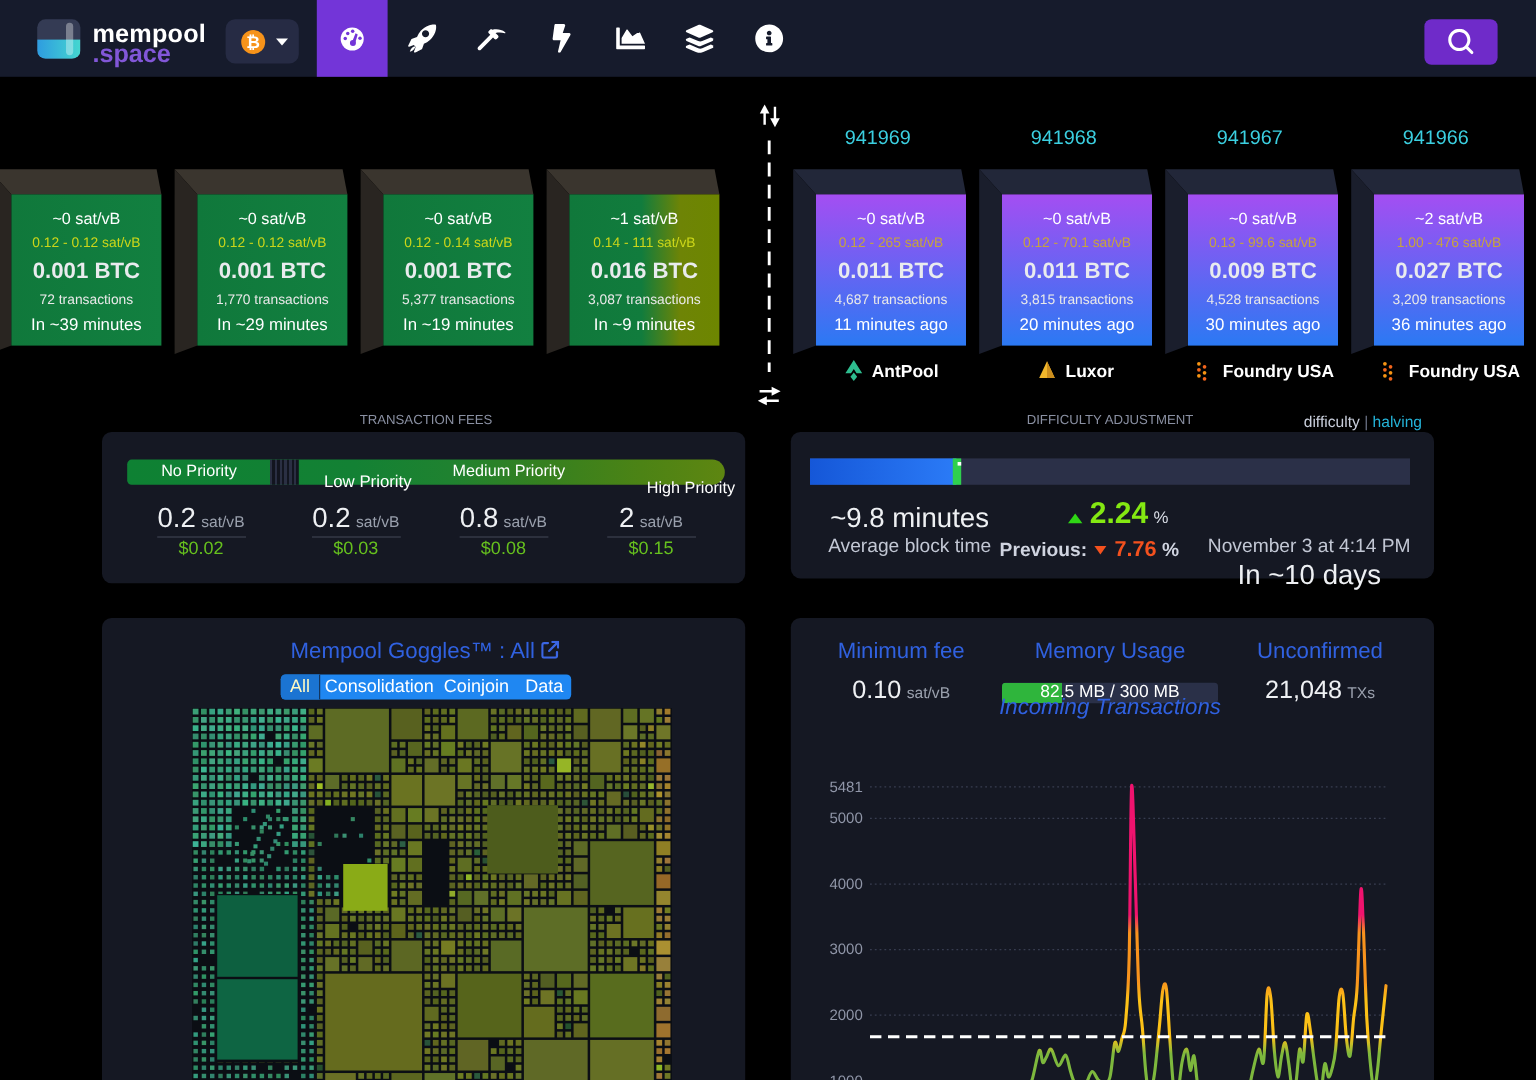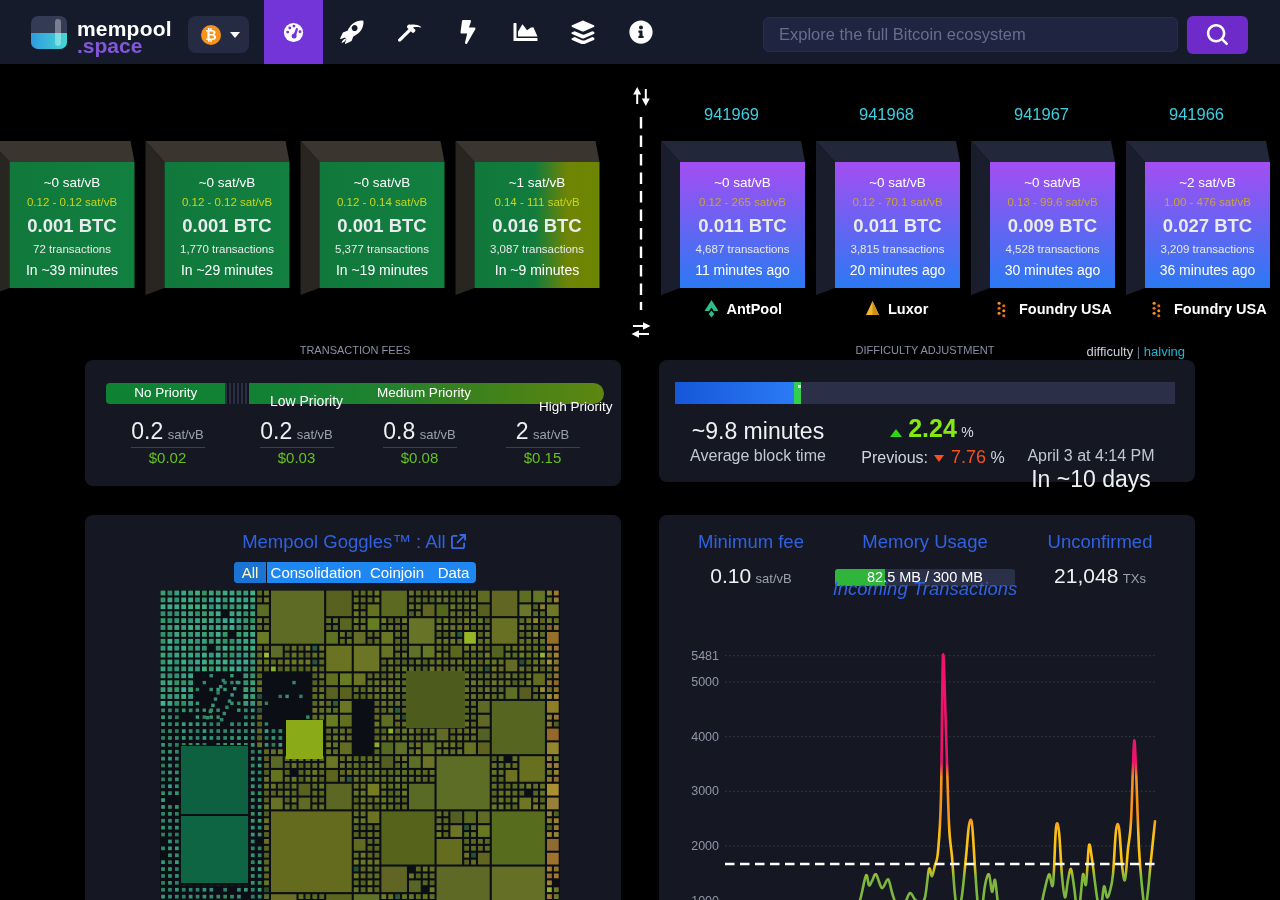--- a/index.html
+++ b/index.html
@@ -70,21 +70,20 @@
     <div class="navtab" style="left:554px">
       <svg width="25" height="24" viewBox="0 0 512 512" fill="#fff">
         <path d="M12.4 148L232 243c8 3 16 3 24 0l220-95c17-7 17-31 0-38L256 14c-8-3-16-3-24 0L12.4 110c-17 7-17 31 0 38zm487 114l-55-24-152 66c-12 5-24 8-36 8s-25-3-36-8l-152-66-56 24c-17 7-17 31 0 38l220 95c8 3 16 3 24 0l220-95c17-7 17-31 0-38zm0 126l-55-24-152 66c-12 5-24 8-36 8s-25-3-36-8l-152-66-56 24c-17 7-17 31 0 38l220 95c8 3 16 3 24 0l220-95c17-7 17-31 0-38z"></path>
       </svg>
     </div>
     <div class="navtab" style="left:611px">
       <svg width="24" height="24" viewBox="0 0 512 512" fill="#fff">
         <path d="M256 8C119 8 8 119 8 256s111 248 248 248 248-111 248-248S393 8 256 8zm0 110c23 0 42 19 42 42s-19 42-42 42-42-19-42-42 19-42 42-42zm56 254c0 7-5 12-12 12h-88c-7 0-12-5-12-12v-24c0-7 5-12 12-12h12v-64h-12c-7 0-12-5-12-12v-24c0-7 5-12 12-12h64c7 0 12 5 12 12v100h12c7 0 12 5 12 12v24z"></path>
       </svg>
     </div>
-  <div id="searchbox">Explore the full Bitcoin ecosystem</div>
   <div id="searchbtn">
       <svg width="22" height="22" viewBox="0 0 512 512" fill="#fff">
         <path d="M505 442.7L405.3 343c28.4-34.9 45.7-79 45.7-127C451 96.5 354.5 0 235.5 0S20 96.5 20 215.5 116.5 431 235.5 431c48 0 92.1-17.3 127-45.7L462.3 485c9.4 9.4 24.6 9.4 33.9 0l8.8-8.8c9.4-9.3 9.4-24.5 0-33.5zM235.5 371c-85.9 0-155.5-69.6-155.5-155.5S149.6 60 235.5 60 391 129.6 391 215.5 321.4 371 235.5 371z"></path>
       </svg>
     </div>
 </div>
 
 <div class="abs" style="left:0;top:64px;width:1280px;height:280px;"><svg width="1280" height="280" viewBox="0 0 1280 280" font-family="Liberation Sans, sans-serif">
       <defs>
 <linearGradient id="gmem" x1="0" y1="0" x2="1" y2="0">
@@ -240,23 +239,23 @@
 <div class="panel" style="left:659px;top:360px;width:536px;height:122px;"></div>
 <div class="abs" style="left:675px;top:382px;width:500px;height:22px;background:#2b3048;"></div>
 <div class="abs" style="left:675px;top:382px;width:122px;height:22px;background:linear-gradient(90deg,#1557d8,#2b7bf7);"></div>
 <div class="abs" style="left:794px;top:382px;width:7px;height:22px;background:#2fd04e;"></div>
 <div class="abs" style="left:797.5px;top:385px;width:3px;height:3px;background:#fff;"></div>
 <div class="abs" style="left:658px;top:418px;width:200px;text-align:center;font-size:23px;color:#eef0f3;">~9.8 minutes</div>
 <div class="abs" style="left:658px;top:447px;width:200px;text-align:center;font-size:16px;color:#c2c7d4;">Average block time</div>
 <div class="abs" style="left:832px;top:414px;width:200px;text-align:center;">
   <span style="display:inline-block;width:0;height:0;border-left:6px solid transparent;border-right:6px solid transparent;border-bottom:8px solid #2fd615;margin-right:6px;"></span><span style="font-size:25px;font-weight:bold;color:#84e812;">2.24</span> <span style="font-size:14px;color:#d8dce5;">%</span>
 </div>
-<div class="abs" style="left:833px;top:447px;width:200px;text-align:center;font-size:16px;color:#d0d4e0;">Previous: <span style="display:inline-block;width:0;height:0;border-left:5px solid transparent;border-right:5px solid transparent;border-top:7px solid #f4511e;margin:0 2px 1px 2px;"></span> <span style="font-size:18px;color:#f4511e;">7.76</span> %</div>
+<div class="abs" style="left:833px;top:447px;width:200px;font-size:16px;color:#d0d4e0;font-weight:bold;">Previous: <span style="display:inline-block;width:0;height:0;border-left:5px solid transparent;border-right:5px solid transparent;border-top:7px solid #f4511e;margin:0 2px 1px 2px;"></span> <span style="font-size:18px;color:#f4511e;">7.76</span> %</div>
 <div class="abs" style="left:991px;top:418px;width:200px;text-align:center;font-size:23px;color:#eef0f3;margin-top:48px;">In ~10 days</div>
-<div class="abs" style="left:991px;top:447px;width:200px;text-align:center;font-size:16px;color:#c2c7d4;">April 3 at 4:14 PM</div>
+<div class="abs" style="left:991px;top:447px;width:200px;text-align:center;font-size:16px;color:#c2c7d4;">November 3 at 4:14 PM</div>
 
 <div class="panel" style="left:85px;top:515px;width:536px;height:385px;border-radius:8px 8px 0 0;"></div>
 <div class="bluehead" style="left:204px;top:531px;width:300px;">Mempool Goggles™ : All <svg width="15" height="15" viewBox="0 0 512 512" fill="#3b66e4" style="vertical-align:-1px;">
       <path d="M320 0c-17.7 0-32 14.3-32 32s14.3 32 32 32h82.7L201.4 265.4c-12.5 12.5-12.5 32.8 0 45.3s32.8 12.5 45.3 0L448 109.3V192c0 17.7 14.3 32 32 32s32-14.3 32-32V32c0-17.7-14.3-32-32-32H320zM80 32C35.8 32 0 67.8 0 112V432c0 44.2 35.8 80 80 80H400c44.2 0 80-35.8 80-80V320c0-17.7-14.3-32-32-32s-32 14.3-32 32V432c0 8.8-7.2 16-16 16H80c-8.8 0-16-7.2-16-16V112c0-8.8 7.2-16 16-16H192c17.7 0 32-14.3 32-32s-14.3-32-32-32H80z"></path>
     </svg></div>
 <div class="abs" style="left:233.5px;top:561.5px;width:242px;height:21px;border-radius:4px;background:#1f87f2;"></div>
 <div class="abs" style="left:233.5px;top:561.5px;width:33px;height:21px;border-radius:4px 0 0 4px;background:#1b74d2;border-right:1.5px solid #10131c;"></div>
 <div class="abs" style="left:185.0px;top:564px;width:130px;text-align:center;font-size:15px;color:#fef9c3;">All</div>
 <div class="abs" style="left:251.0px;top:564px;width:130px;text-align:center;font-size:15px;color:#fff;">Consolidation</div>
 <div class="abs" style="left:332.0px;top:564px;width:130px;text-align:center;font-size:15px;color:#fff;">Coinjoin</div>

